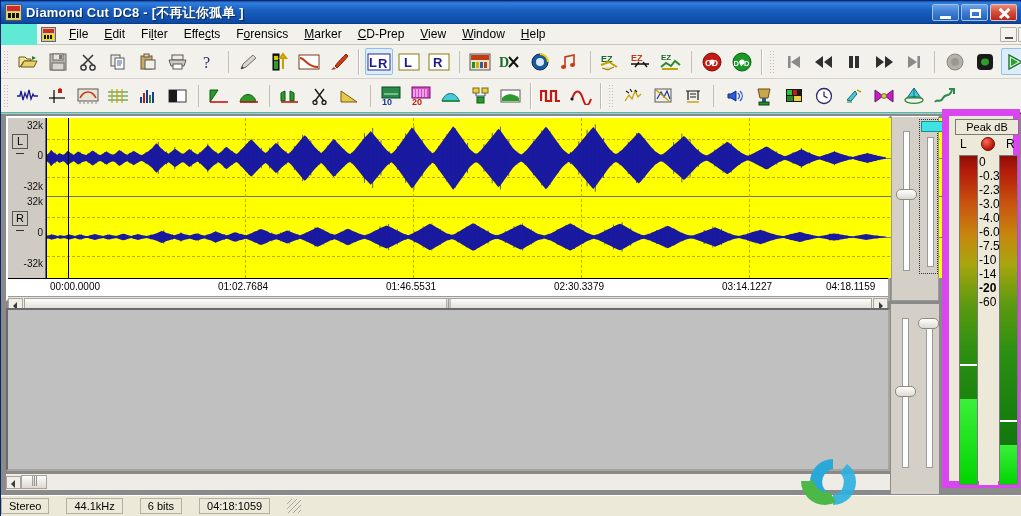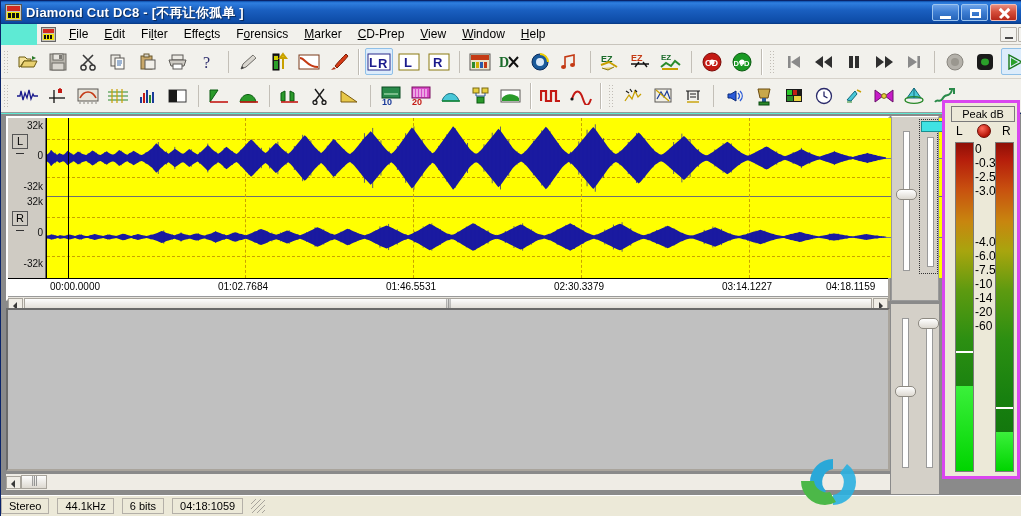--- a/index.html
+++ b/index.html
@@ -142,22 +142,22 @@
   .dotted { position:absolute; border:1px dotted #333; }
 
   
   .graypanel { position:absolute; left:5px; top:194px; width:884px; height:163px;
     background:#c0c0c0; border:2px solid #a9a49c; border-top-color:#6a6a6a;
     border-left-color:#6a6a6a; }
   .bot-hscroll { position:absolute; left:5px; top:360px; width:884px; height:16px;
     background:#efece5; display:flex; align-items:center; }
 
   
-  .meterpanel { position:absolute; left:941px; top:99px; width:78px; height:379px;
-    background:#ece9d8; border:3px solid #d946ef; }
+  .meterpanel { position:absolute; left:941px; top:108px; width:78px; height:379px;
+    background:#ece9d8; border:7px solid #d946ef; }
   .peakhdr { position:absolute; left:6px; top:3px; width:64px; height:16px;
     background:#ece9d8; border:1px solid #7a7a7a; text-align:center;
     font-size:11px; line-height:14px; color:#000; }
   .chL, .chR { position:absolute; top:21px; font-size:12px; color:#000; }
   .chL { left:11px; } .chR { left:57px; }
   .redled { position:absolute; left:32px; top:21px; width:14px; height:14px;
     border-radius:50%;
     background:radial-gradient(circle at 35% 30%,#ff6b5a,#b51406 70%);
     border:1px solid #6d0a02; }
   .mbar { position:absolute; top:39px; width:19px; height:330px;
@@ -170,21 +170,21 @@
     background:linear-gradient(180deg,#3bf03b,#00d400); }
   .peakhold { position:absolute; left:0; right:0; height:2px; background:#fff; }
   .mscale { position:absolute; left:30px; top:39px; width:19px; height:330px;
     background:#ece9d8; }
 
   
   .statusbar { position:absolute; left:0; top:494px; width:1021px; height:21px;
     background:#ece9d8; border-top:1px solid #fff;
     display:flex; align-items:center; }
   .st-ready { flex:1; padding-left:6px; font-size:11px; color:#000; }
-  .st-cell { height:16px; margin-right:8px; padding:0 7px; font-size:11px;
+  .st-cell { height:16px; margin-right:17px; padding:0 7px; font-size:11px;
     line-height:15px; color:#000; border:1px solid #b4b0a8;
     background:#ece9d8; white-space:nowrap; }
   .st-grip { width:14px; height:14px; margin-right:2px;
     background-image:linear-gradient(135deg,transparent 46%,#a8a49c 47%,#a8a49c 53%,transparent 54%);
     background-size:5px 5px; }
 
   
   .watermark { position:absolute; left:786px; top:452px; width:235px; height:58px;
     pointer-events:none; }
   .wm-text { position:absolute; left:58px; top:6px; font-size:30px;
@@ -793,28 +793,28 @@
       <div class="peakhold" id="phold-l" style="bottom: 36%;"></div>
     </div>
     <div class="mbar mbarR">
       <div class="mlive" id="mlive-r" style="height: 12%;"></div>
       <div class="peakhold" id="phold-r" style="bottom: 19%;"></div>
     </div>
 
     <div class="mscale" id="meter-scale">
         <div style="top: 0px;">0</div>
         <div style="top: 25.76px;">-0.3</div>
-        <div style="top: 57.96px;">-2.5</div>
+        <div style="top: 57.96px;">-2.3</div>
         <div style="top: 96.6px;">-3.0</div>
-        <div style="top: 132.02px; margin-top: 37px;">-4.0</div>
+        <div style="top: 132.02px;">-4.0</div>
         <div style="top: 170.66px;">-6.0</div>
         <div style="top: 206.08px;">-7.5</div>
         <div style="top: 241.5px;">-10</div>
         <div style="top: 273.7px;">-14</div>
-        <div style="top: 299.46px;">-20</div>
+        <div style="top: 299.46px; font-weight: bold;">-20</div>
         <div style="top: 318.78px;">-60</div>
       </div>
   </div>
 
   <div class="statusbar">
     <div class="st-cell">Stereo</div>
     <div class="st-cell">44.1kHz</div>
     <div class="st-cell">6 bits</div>
     <div class="st-cell">04:18:1059</div>
     <div class="st-grip"></div>

